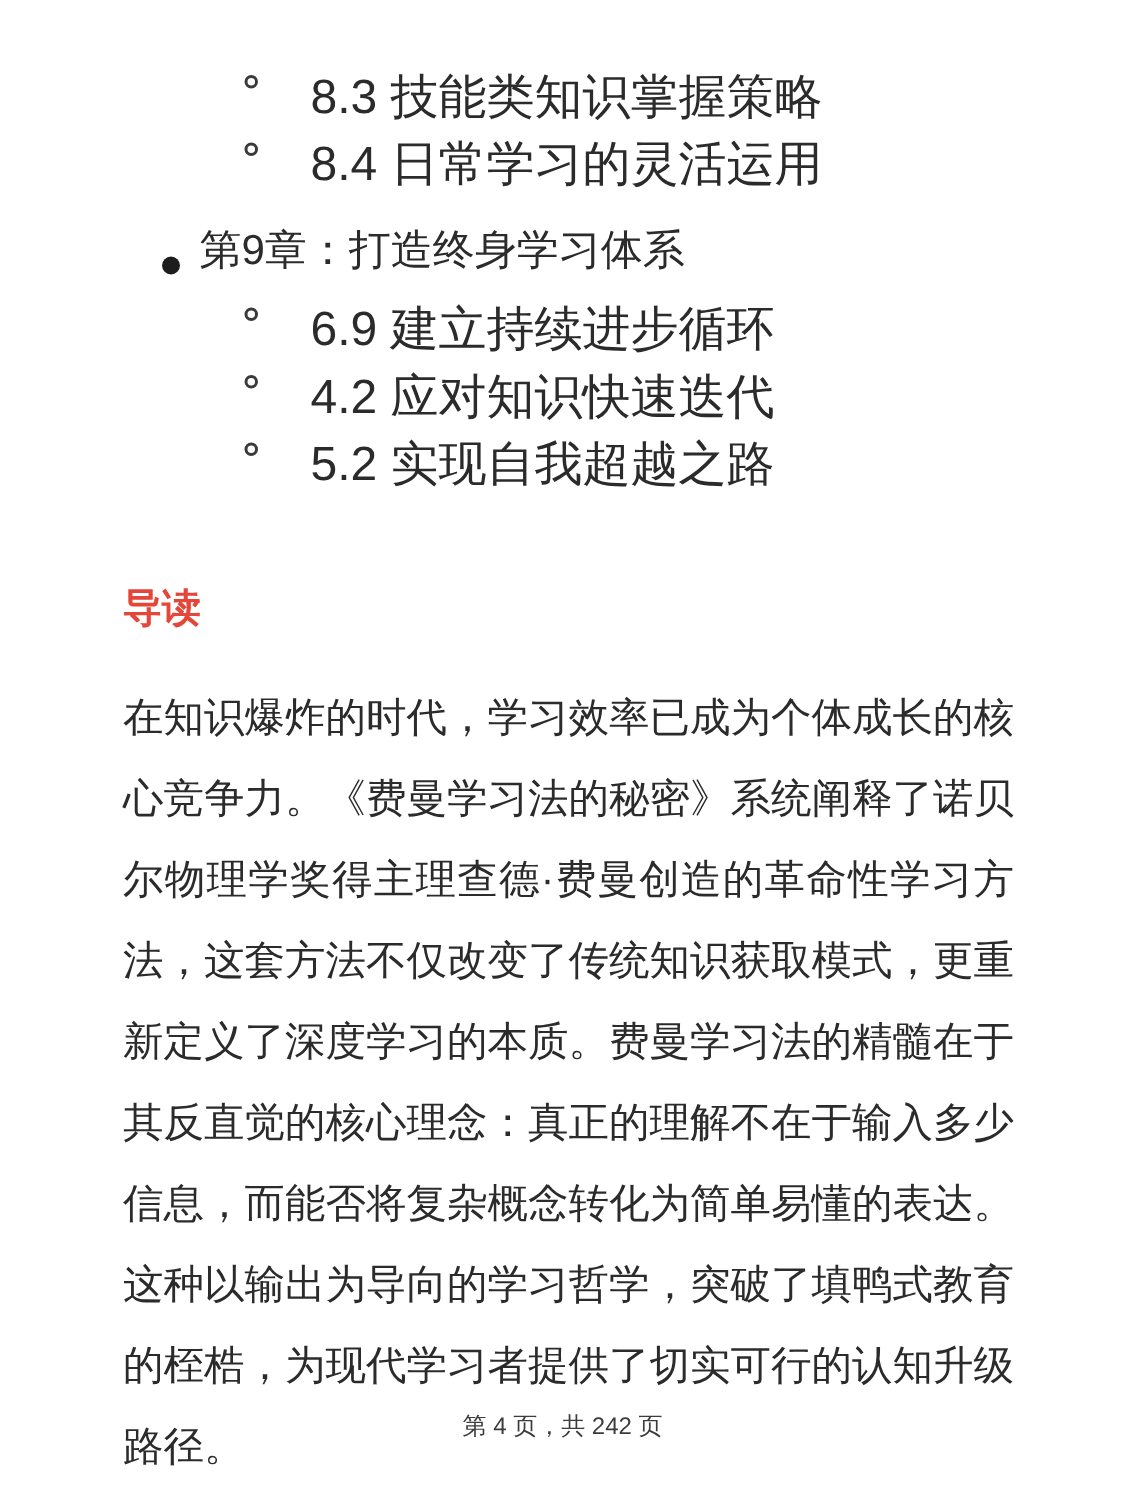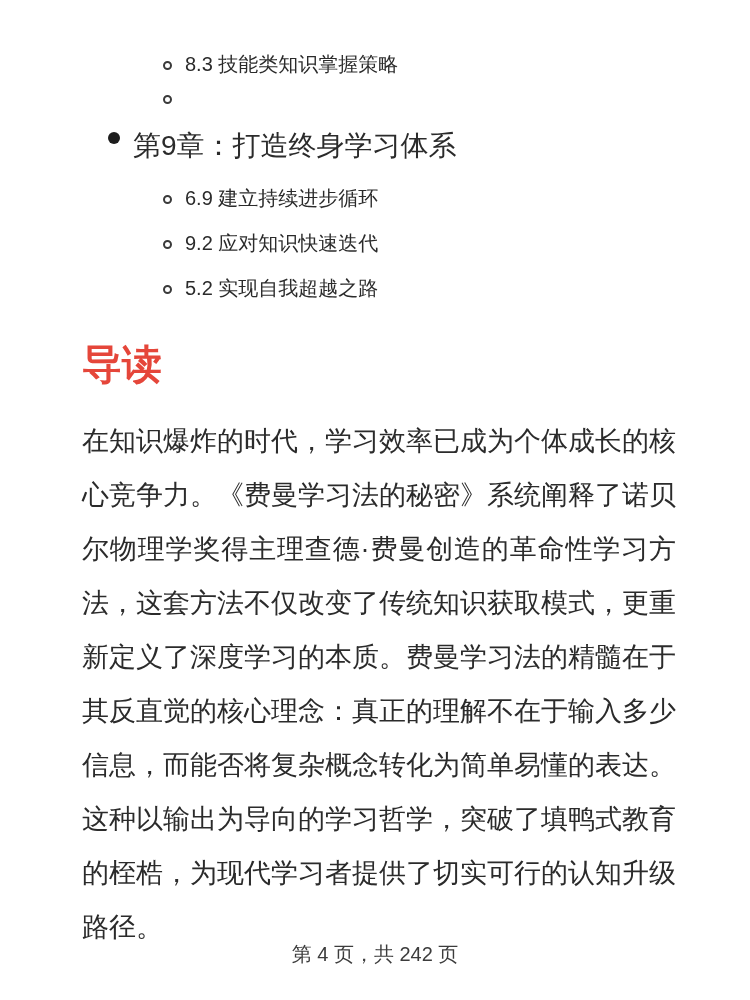--- a/index.html
+++ b/index.html
@@ -22,110 +22,111 @@
     position: absolute;
     inset: 0;
     padding: 48px 78px 0 82px;
   }
   
   ul.toc-sub {
     list-style: none;
   }
   li.toc-subitem {
     display: flex;
-    align-items: center;
-    font-size: 20px;
+    font-size: 32px;
     line-height: 32px;
     margin-bottom: 13px;
     padding-left: 81px;
+    gap: 22px;
   }
   .bullet-circle {
     flex: 0 0 auto;
     width: 9px;
     height: 9px;
     border: 2px solid #3a3a3a;
     border-radius: 50%;
     margin-right: 13px;
     margin-top: 2px;
   }
   .toc-chapter {
     display: flex;
-    align-items: flex-start;
+    align-items: flex-end;
     font-size: 28px;
     line-height: 32px;
     margin-top: 26px;
     margin-bottom: 20px;
     padding-left: 26px;
   }
   .bullet-disc {
     flex: 0 0 auto;
     width: 12px;
     height: 12px;
     background: #1d1d1d;
     border-radius: 50%;
     margin-right: 13px;
     margin-top: 2px;
   }
   
   .section-heading {
-    margin-top: 44px;
-    font-size: 40px;
+    margin-top: 60px;
+    font-size: 26px;
     line-height: 40px;
     font-weight: bold;
     color: var(--accent);
-    font-family: Liberation Mono, monospace;
+    font-family: Liberation Sans, sans-serif;
   }
   .intro-paragraph {
     margin-top: 26px;
     width: 594px;
     font-size: 27px;
     line-height: 54px;
     text-align: justify;
     color: var(--ink);
     letter-spacing: 0;
   }
   
   .page-footer {
     position: absolute;
     left: 0;
     right: 0;
     top: 941px;
     text-align: center;
-    font-size: 20px;
+    font-size: 16px;
     color: #3c3c3c;
   }
 </style>
 </head>
 <body>
 
 <div class="page">
 
   <ul class="toc-sub">
       <li class="toc-subitem">
     <span class="bullet-circle"></span>
     <span class="toc-subitem-label">8.3 技能类知识掌握策略</span>
   </li>
       <li class="toc-subitem">
     <span class="bullet-circle"></span>
+    <span class="toc-subitem-label">8.4 日常学习的灵活运用</span>
   </li>
     </ul>
 
   <div class="toc-chapter">
     <span class="bullet-disc"></span>
     <span>第9章：打造终身学习体系</span>
   </div>
 
   <ul class="toc-sub">
       <li class="toc-subitem">
     <span class="bullet-circle"></span>
     <span class="toc-subitem-label">6.9 建立持续进步循环</span>
   </li>
       <li class="toc-subitem">
     <span class="bullet-circle"></span>
-    <span class="toc-subitem-label">9.2 应对知识快速迭代</span>
+    <span class="toc-subitem-label">4.2 应对知识快速迭代</span>
   </li>
       <li class="toc-subitem">
     <span class="bullet-circle"></span>
     <span class="toc-subitem-label">5.2 实现自我超越之路</span>
   </li>
     </ul>
 
   <h2 class="section-heading">导读</h2>
 
   <p class="intro-paragraph">在知识爆炸的时代，学习效率已成为个体成长的核心竞争力。《费曼学习法的秘密》系统阐释了诺贝尔物理学奖得主理查德·费曼创造的革命性学习方法，这套方法不仅改变了传统知识获取模式，更重新定义了深度学习的本质。费曼学习法的精髓在于其反直觉的核心理念：真正的理解不在于输入多少信息，而能否将复杂概念转化为简单易懂的表达。这种以输出为导向的学习哲学，突破了填鸭式教育的桎梏，为现代学习者提供了切实可行的认知升级路径。</p>

